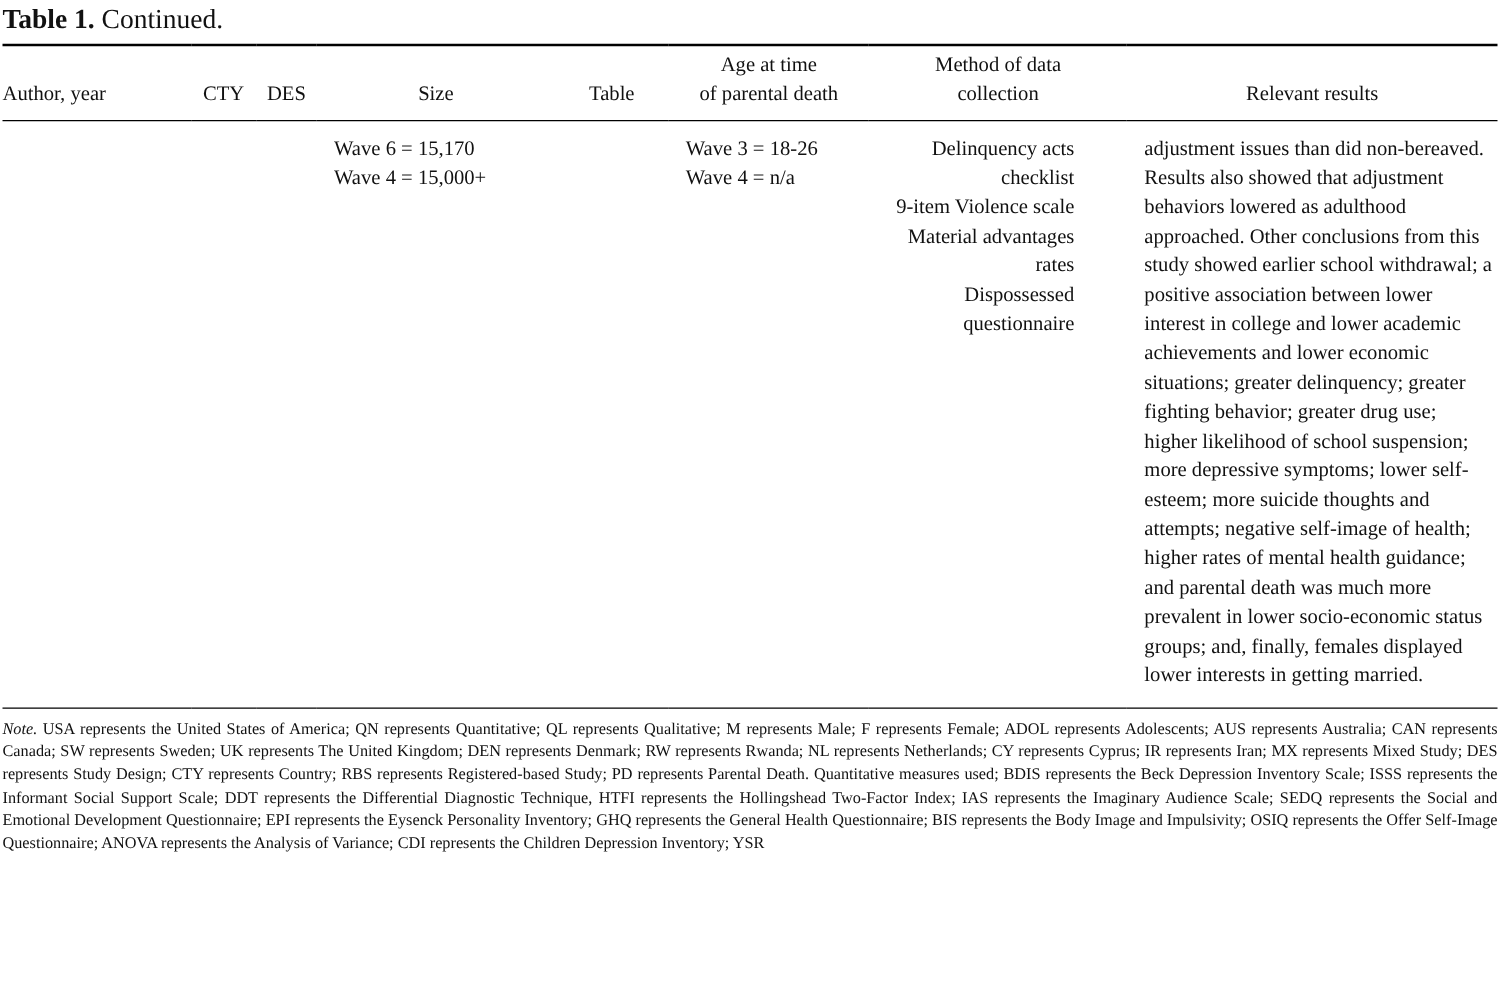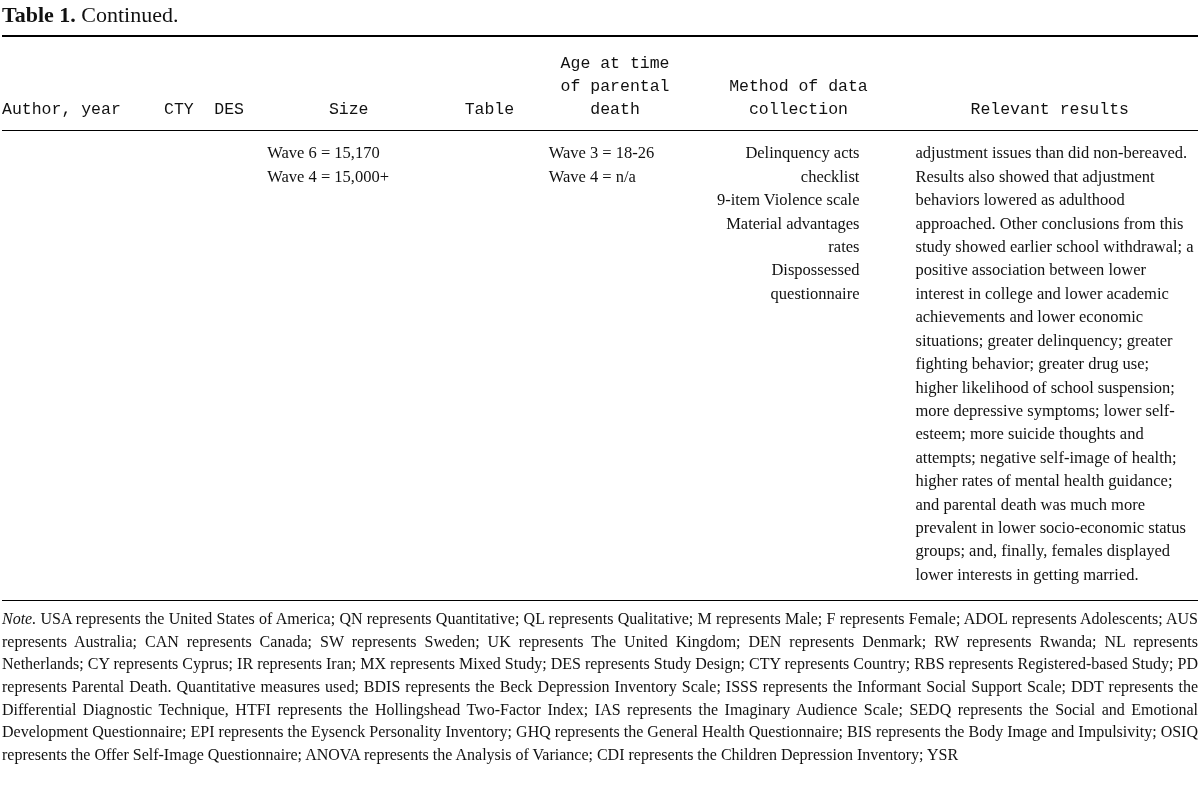--- a/index.html
+++ b/index.html
@@ -24,45 +24,44 @@
   table.data-table {
     width: 100%;
     border-collapse: collapse;
     border-top: 2px solid #000;
     table-layout: fixed;
   }
   thead th {
     font-weight: normal;
     vertical-align: bottom;
     text-align: center;
-    padding: 16px 4px 9px 4px;
+    padding: 4px 4px 9px 4px;
     border-bottom: 1px solid #000;
     white-space: pre-line;
     line-height: 1.38;
     font-size: 16.5px;
-    font-family: Liberation Mono, monospace;
   }
   thead th.col-author { text-align: left; padding-left: 0; margin-left: 21px; }
   tbody td {
     vertical-align: top;
     padding: 10px 4px 14px 14px;
     border-bottom: 1.5px solid #000;
     line-height: 1.42;
   }
   td.cell-size div, td.cell-age div { white-space: nowrap; }
   td.cell-method { padding-right: 42px; }
   .hang {
     padding-left: 25px;
     text-indent: -25px;
     text-align: right;
   }
   td.cell-results { padding-right: 4px; }
   .note {
     margin-top: 7px;
-    font-size: 16px;
+    font-size: 13px;
     line-height: 1.41;
     text-align: justify;
   }
   .note-label { font-style: italic; }
 </style>
 </head>
 <body>
 
 <div class="page">
 

